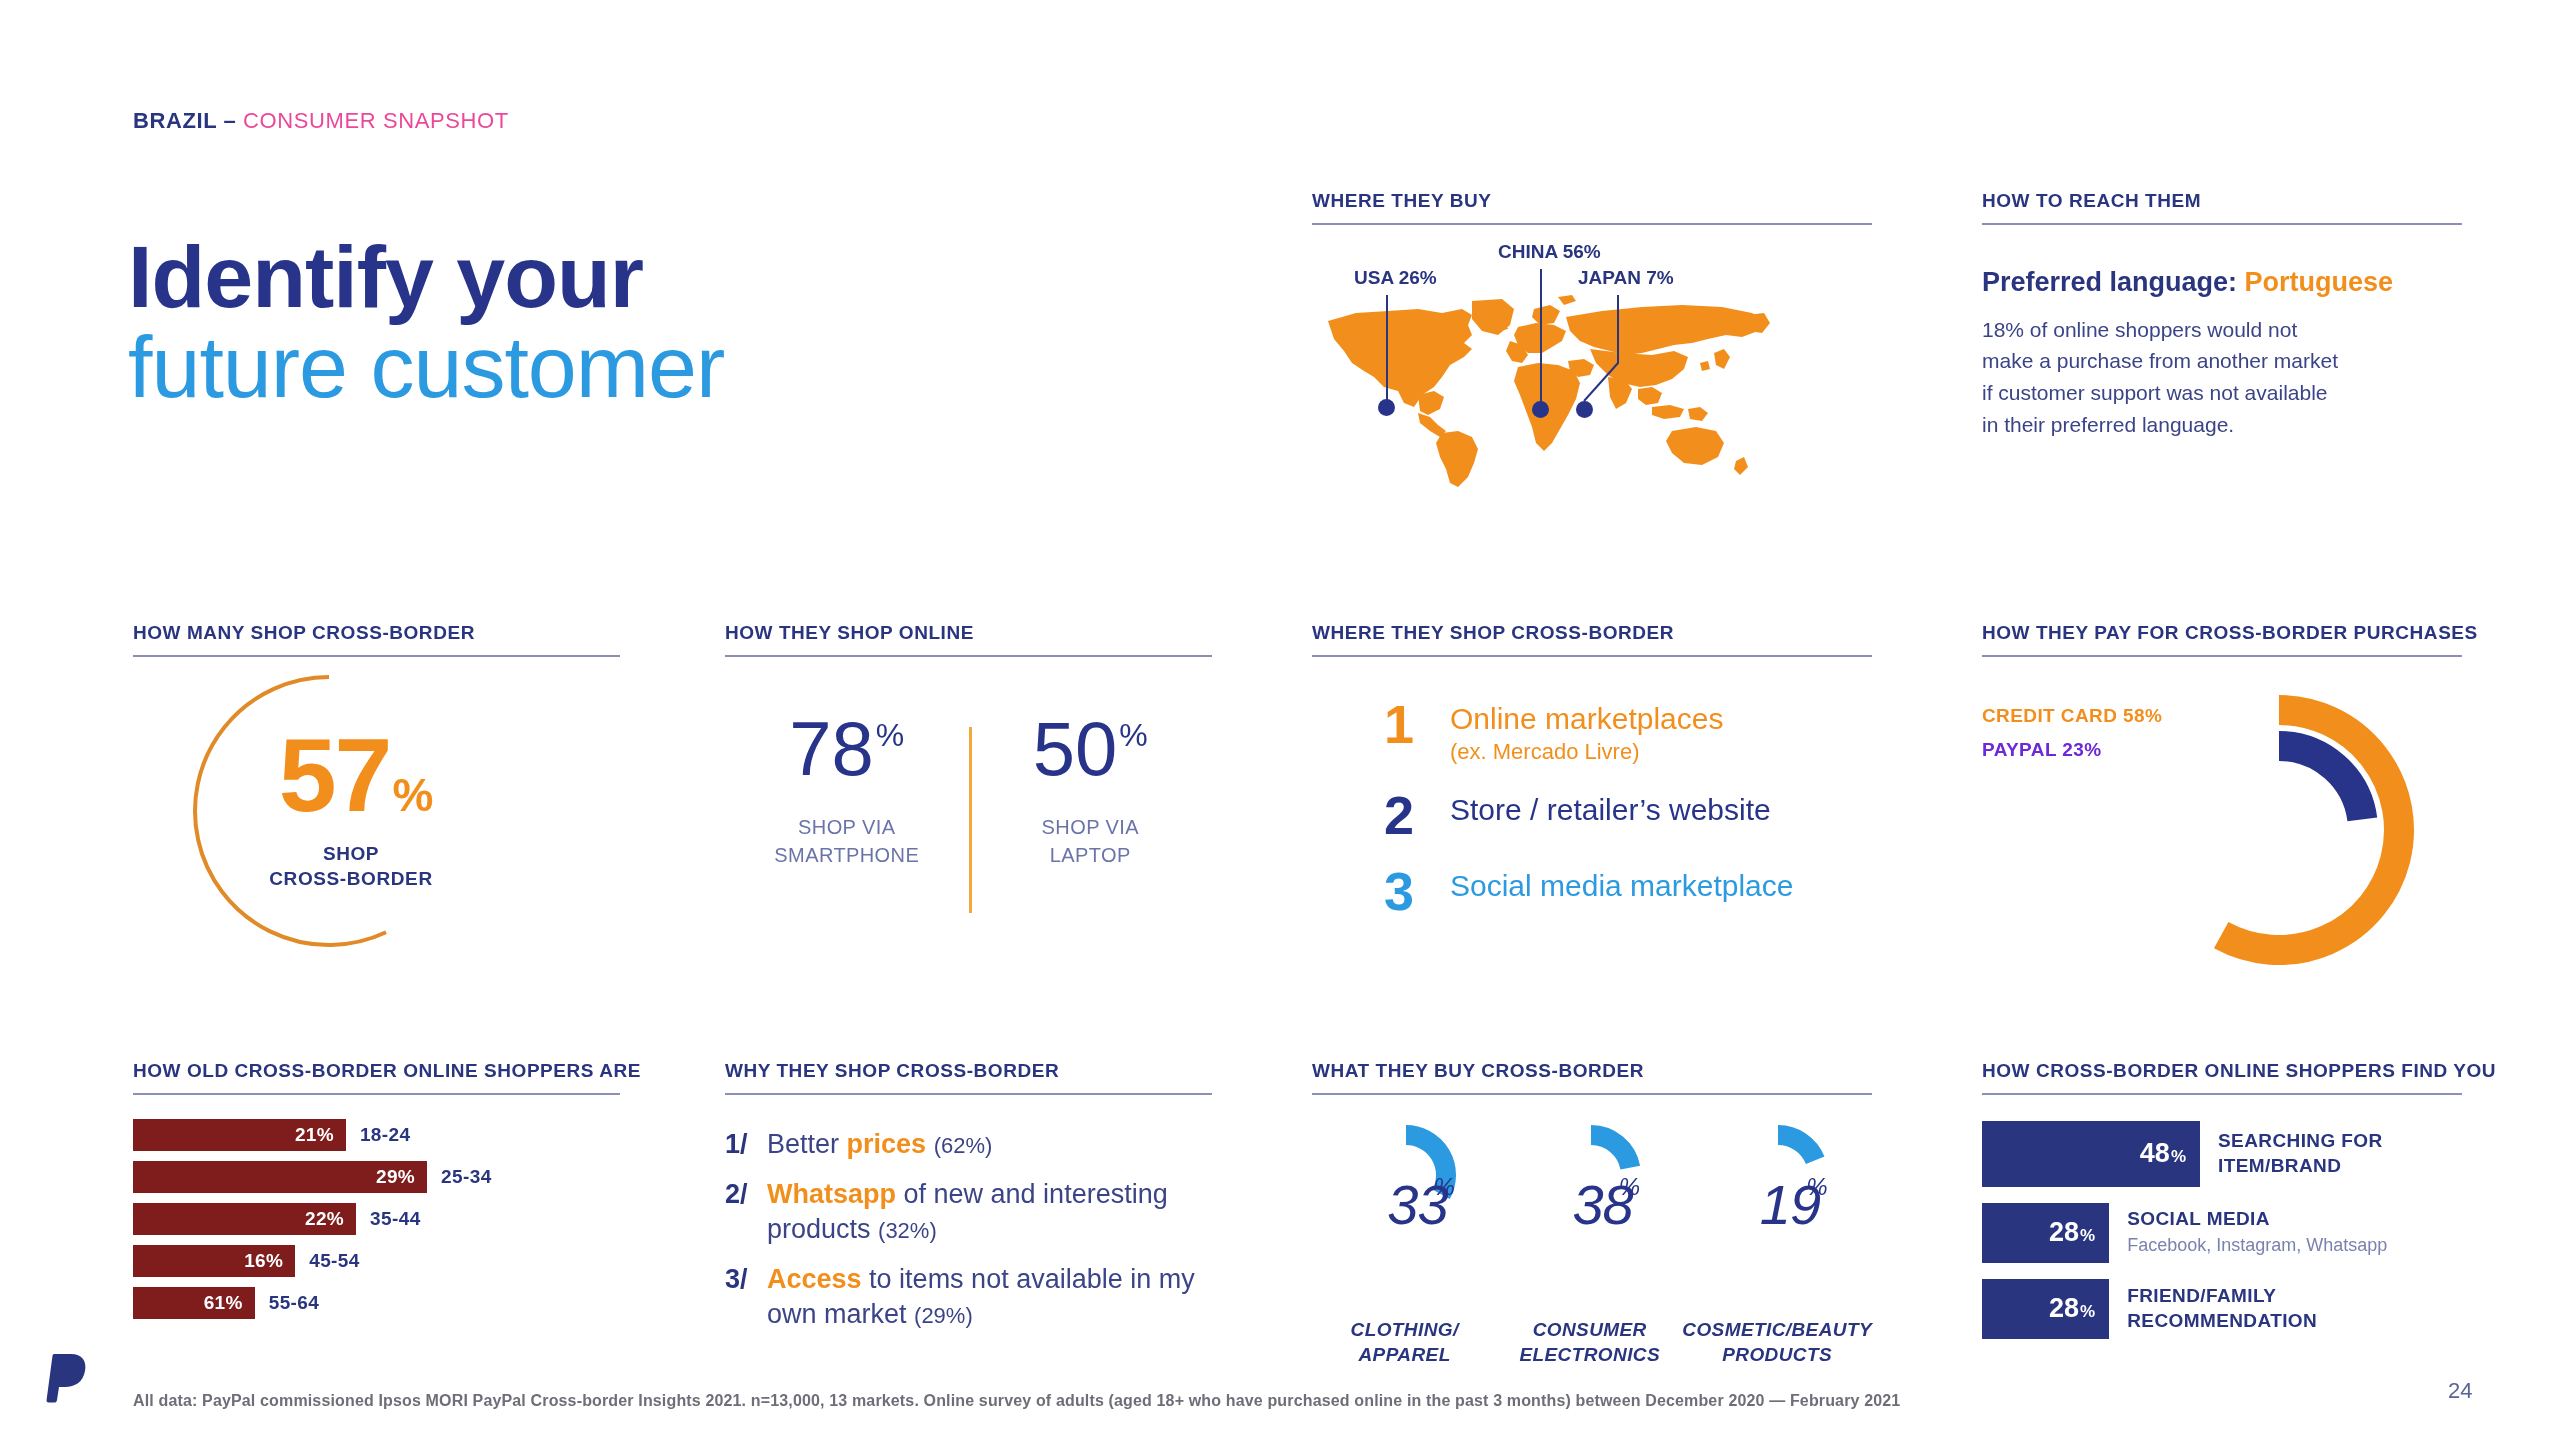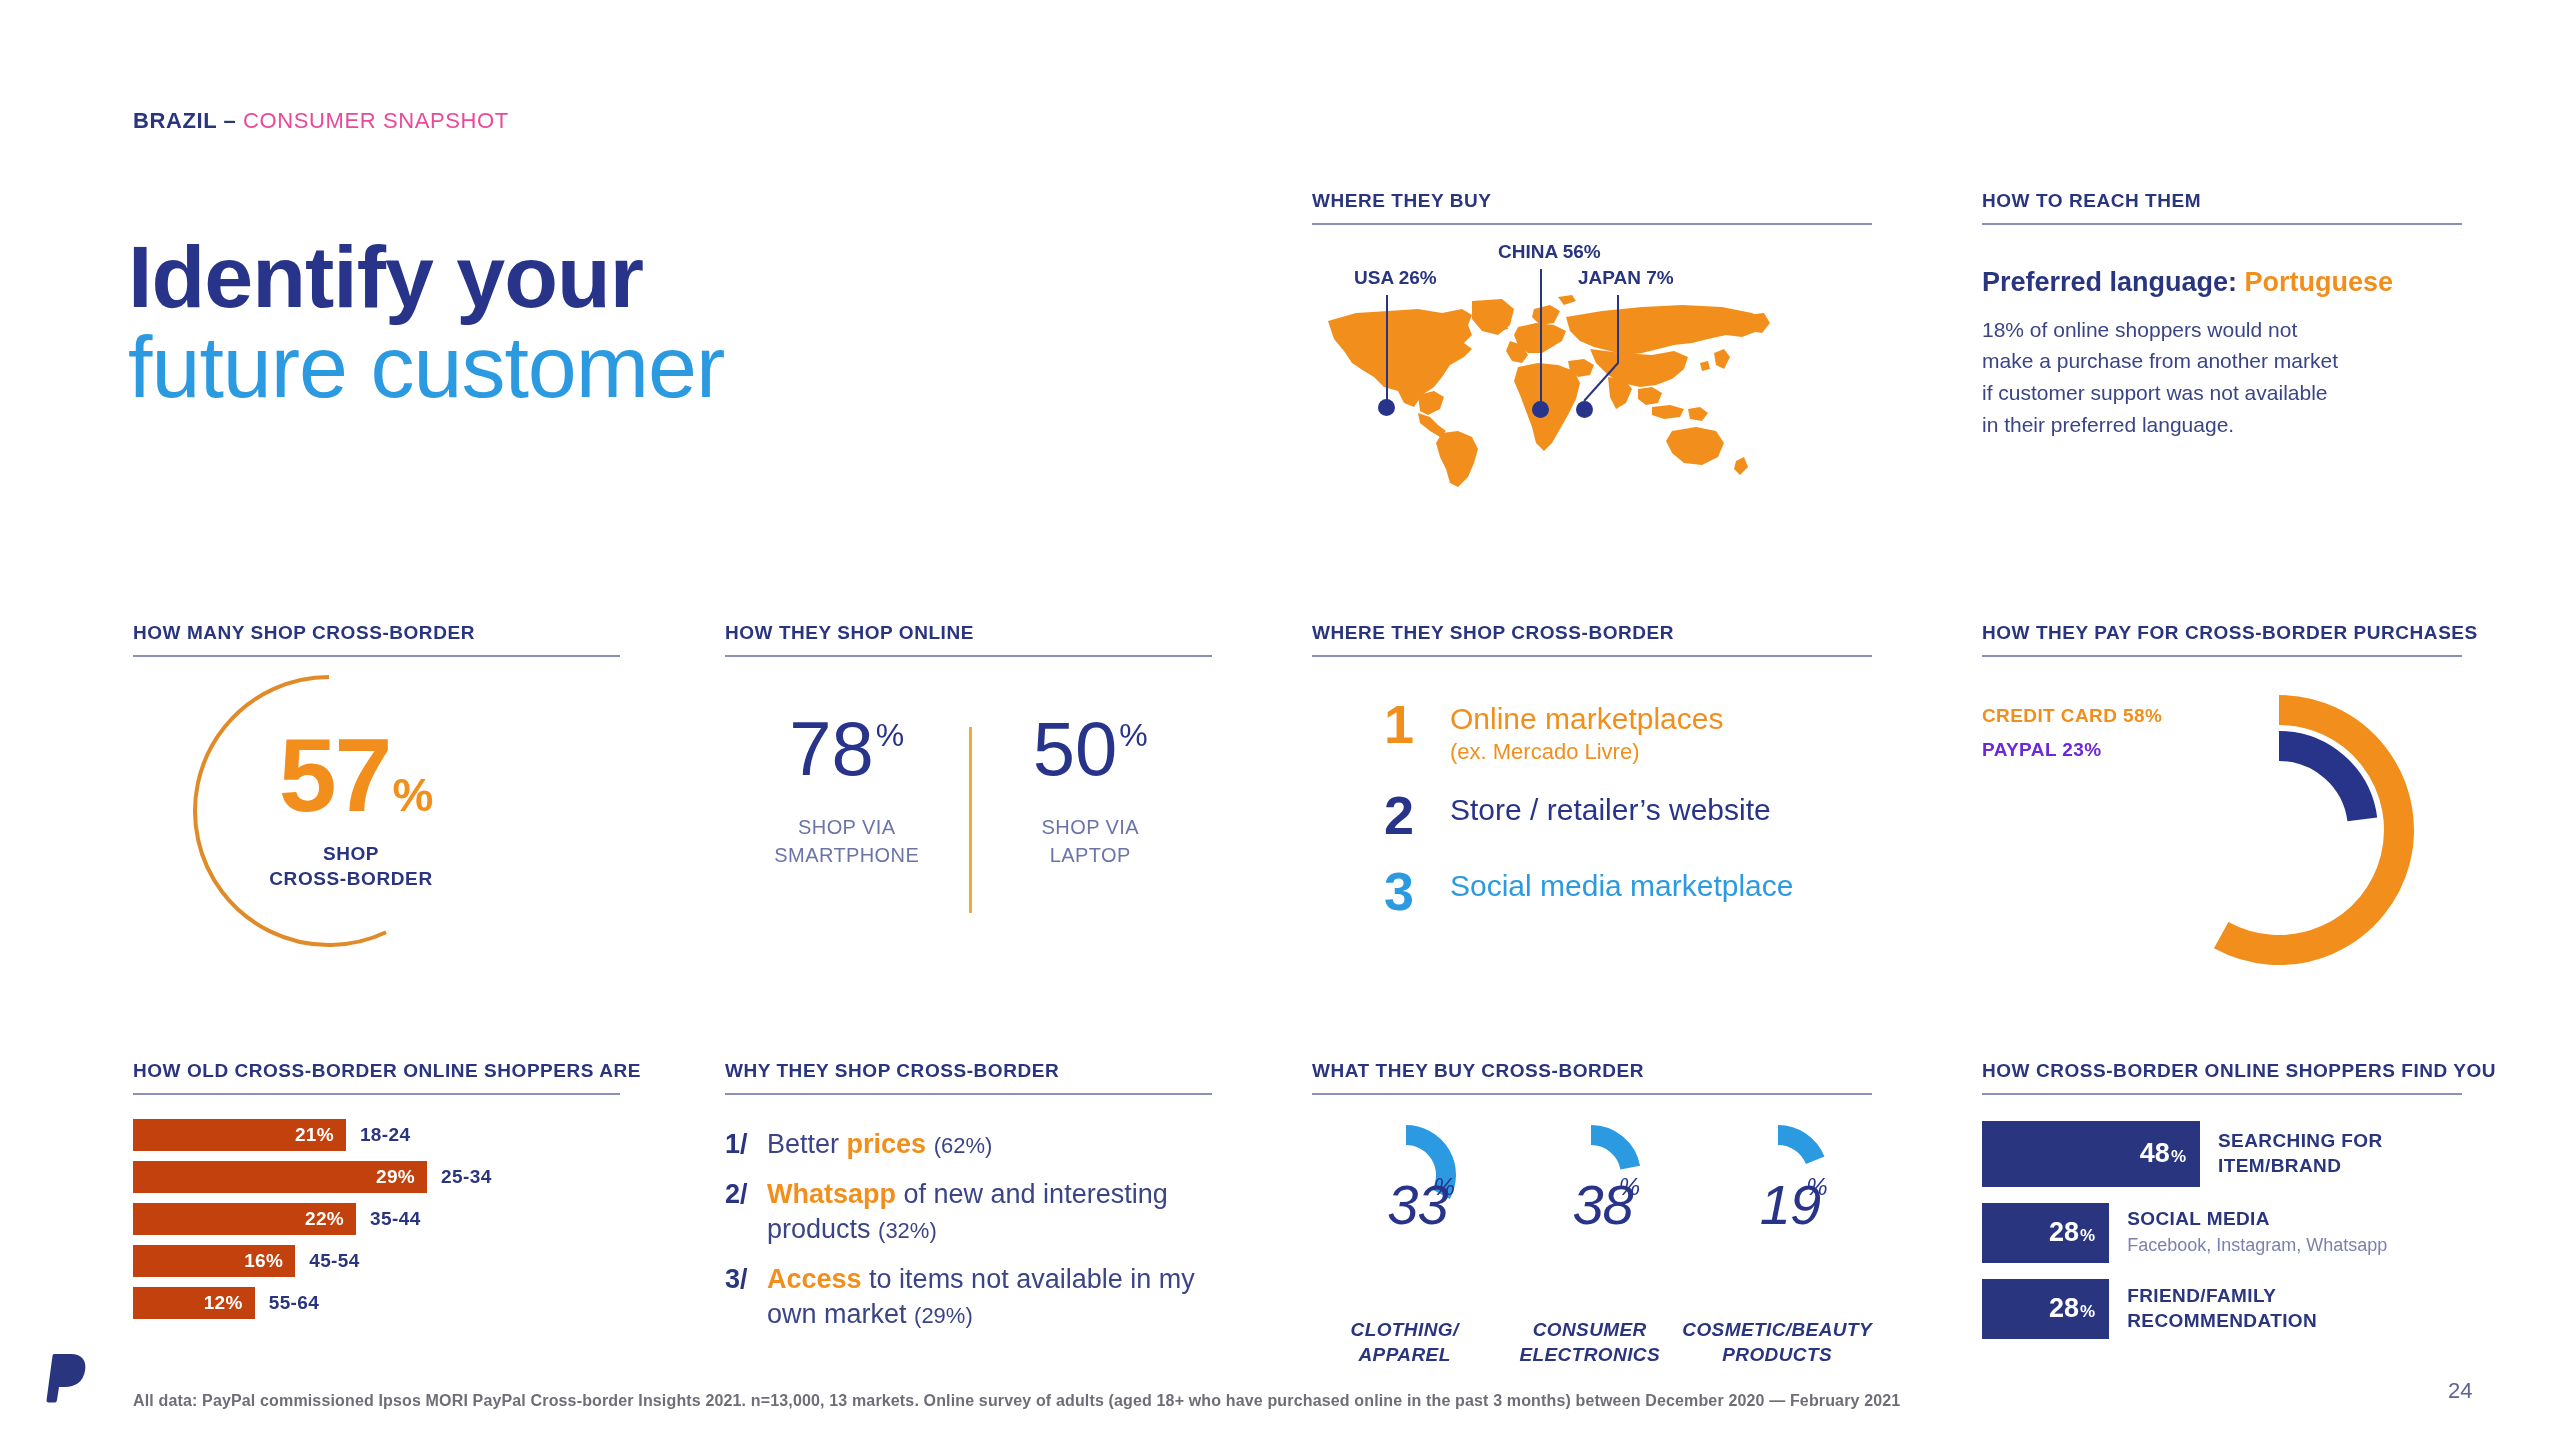--- a/index.html
+++ b/index.html
@@ -82,21 +82,21 @@
   #p-pay{left:1982px;top:580px;width:480px;}
   #pay-body{position:relative;margin-top:34px;height:280px;}
   #pay-legend{position:absolute;left:0;top:14px;}
   .pay-leg{font-size:19px;font-weight:700;letter-spacing:.4px;margin-bottom:12px;white-space:nowrap;}
   #pay-svg{position:absolute;left:152px;top:-6px;}
 
   
   #p-age{left:133px;top:1018px;width:487px;}
   #age-bars{margin-top:24px;}
   .age-row{display:flex;align-items:center;margin-bottom:10px;height:32px;}
-  .age-bar{background:#c2410c;height:32px;display:flex;align-items:center;justify-content:flex-end;
+  .age-bar{background:#7f1d1d;height:32px;display:flex;align-items:center;justify-content:flex-end;
     box-sizing:border-box;padding-right:12px;}
   .age-val{color:#ffffff;font-size:19px;font-weight:700;letter-spacing:.3px;}
   .age-lab{margin-left:14px;font-size:19px;font-weight:700;color:#2a3580;letter-spacing:.4px;white-space:nowrap;}
 
   
   #p-why{left:725px;top:1018px;width:487px;}
   #why-list{margin-top:32px;}
   .why-row{display:flex;align-items:flex-start;margin-bottom:16px;}
   .why-num{font-size:27px;font-weight:700;color:#2a3580;width:42px;flex:none;line-height:1.28;}
   .why-txt{font-size:27px;font-weight:400;color:#3b4487;line-height:1.28;}
@@ -347,21 +347,21 @@
        <div class="age-lab">35-44</div>
         </div>
         <div class="age-row">
           <div class="age-bar" style="width:162.2px">
          <span class="age-val">16%</span>
        </div>
        <div class="age-lab">45-54</div>
         </div>
         <div class="age-row">
           <div class="age-bar" style="width:121.7px">
-         <span class="age-val">12%</span>
+         <span class="age-val">61%</span>
        </div>
        <div class="age-lab">55-64</div>
         </div>
       </div>
   </div>
 
   <div class="panel" id="p-why">
     <div class="panel-title">WHY THEY SHOP CROSS-BORDER</div>
     <div class="rule"></div>
     <div id="why-list">

